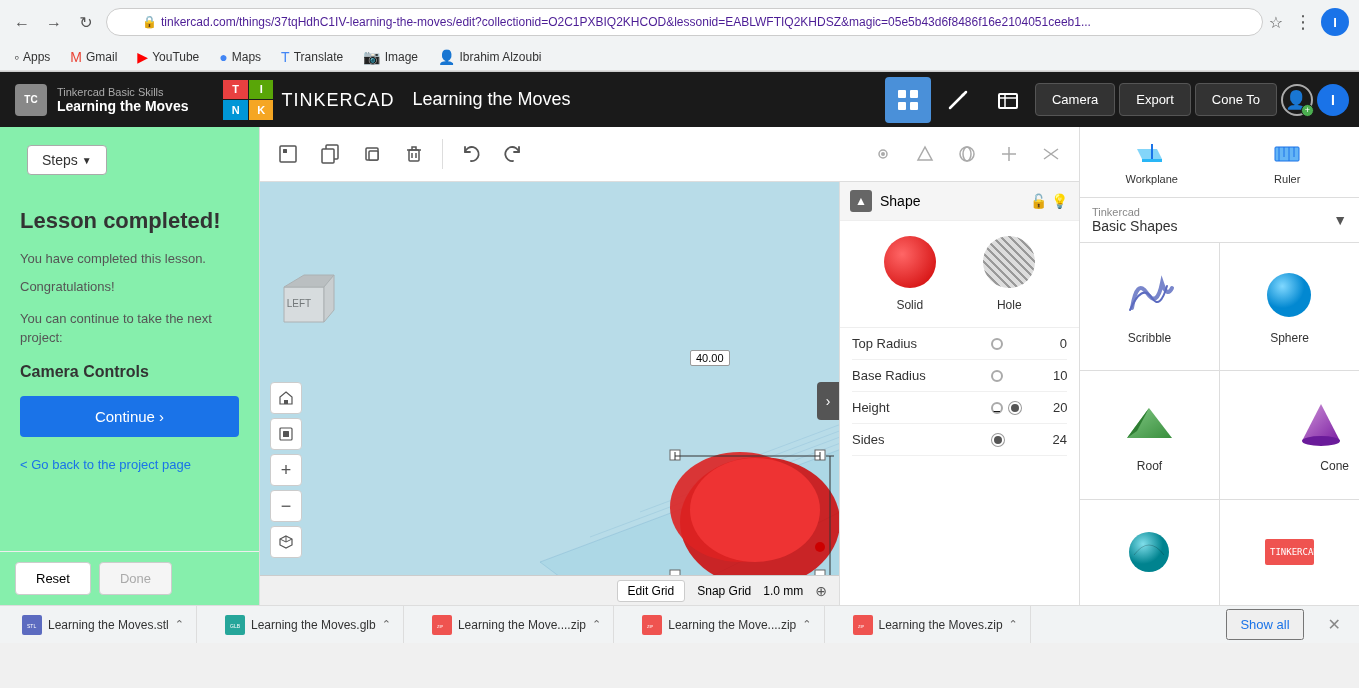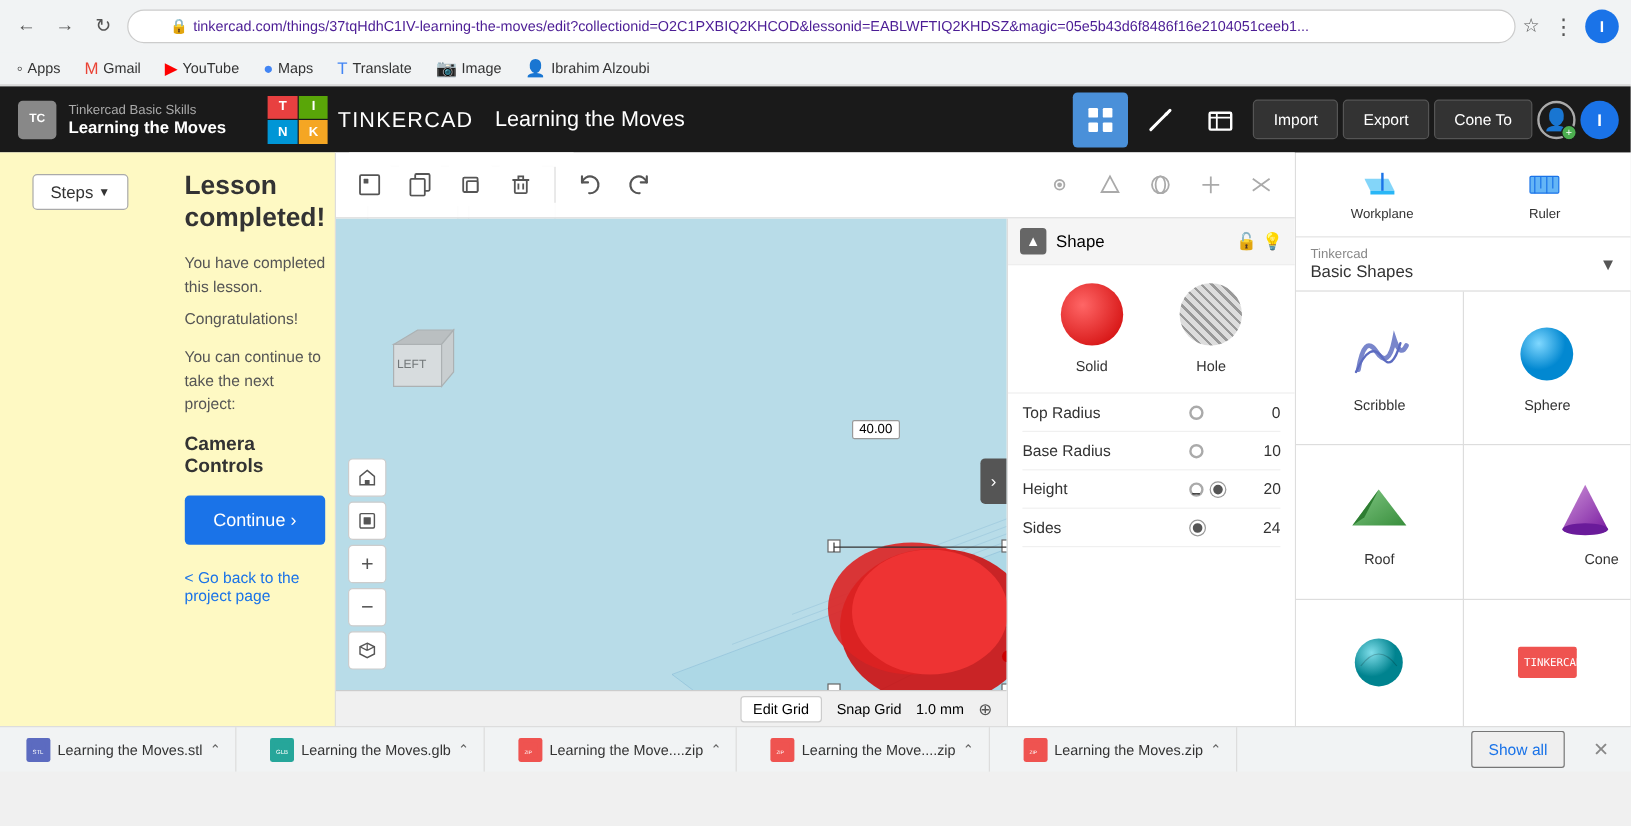--- a/index.html
+++ b/index.html
@@ -31,21 +31,21 @@
     .logo-i { background: #59a608; }
     .logo-n { background: #0096d6; }
     .logo-k { background: #f5a623; }
     .header-right { margin-left: auto; display: flex; align-items: center; gap: 4px; padding-right: 10px; }
     .header-btn { width: 46px; height: 46px; display: flex; align-items: center; justify-content: center; cursor: pointer; border-radius: 4px; }
     .header-btn.active { background: #4a90d9; }
     .header-btn svg { fill: white; }
     .avatar { width: 32px; height: 32px; border-radius: 50%; background: #1a73e8; display: flex; align-items: center; justify-content: center; color: white; font-weight: bold; font-size: 14px; cursor: pointer; }
 
     
-    .left-sidebar { width: 280px; background: #fef9c3; border-right: 1px solid #ddd; display: flex; flex-direction: row; position: relative; }
+    .left-sidebar { width: 260px; background: #86efac; border-right: 1px solid #ddd; display: flex; flex-direction: column; position: relative; }
     .steps-btn { margin: 10px 15px; padding: 6px 14px; border: 1px solid #aaa; background: white; border-radius: 4px; cursor: pointer; display: flex; align-items: center; gap: 4px; font-size: 14px; color: #333; width: fit-content; }
     .sidebar-content { padding: 15px 20px; flex: 1; }
     .lesson-completed-title { font-size: 22px; font-weight: bold; color: #333; margin-bottom: 15px; }
     .sidebar-text { color: #555; font-size: 13px; line-height: 1.5; margin-bottom: 10px; }
     .congratulations { color: #555; font-size: 13px; margin-bottom: 15px; }
     .next-project-text { color: #555; font-size: 13px; margin-bottom: 15px; line-height: 1.5; }
     .camera-controls-title { font-size: 16px; font-weight: bold; color: #333; margin-bottom: 15px; }
     .continue-btn { width: 100%; padding: 12px; background: #1a73e8; color: white; border: none; border-radius: 4px; cursor: pointer; font-size: 15px; display: flex; align-items: center; justify-content: center; gap: 8px; margin-bottom: 20px; }
     .back-link { color: #1a73e8; font-size: 13px; cursor: pointer; text-decoration: none; display: flex; align-items: center; gap: 4px; }
     .sidebar-bottom-btns { display: flex; gap: 8px; padding: 10px 15px; border-top: 1px solid #eee; }
@@ -184,21 +184,21 @@
     </div>
 
     <div class="header-btn">
       <svg width="22" height="22" viewBox="0 0 22 22">
         <rect x="2" y="5" width="18" height="14" rx="1" stroke="white" stroke-width="2" fill="none"></rect>
         <path d="M2 9 L20 9" stroke="white" stroke-width="1.5"></path>
         <path d="M8 5 L8 19" stroke="white" stroke-width="1.5"></path>
       </svg>
     </div>
 
-    <button class="toolbar-action-btn" style="background:#333; color:white; border-color:#555;">Import</button>
+    <button class="toolbar-action-btn" style="background:#333; color:white; border-color:#555;">Camera</button>
     <button class="toolbar-action-btn" style="background:#333; color:white; border-color:#555;">Export</button>
     <button class="toolbar-action-btn" style="background:#333; color:white; border-color:#555;">Cone To</button>
 
     <div style="position:relative; width:32px; height:32px;">
       <div style="width:32px; height:32px; border:2px solid #aaa; border-radius:50%; display:flex; align-items:center; justify-content:center; color:#aaa; cursor:pointer; font-size:18px;">👤</div>
       <div style="position:absolute; bottom:-1px; right:-1px; width:13px; height:13px; background:#4caf50; border-radius:50%; display:flex; align-items:center; justify-content:center; font-size:9px; color:white; border:1px solid #1a1a1a;">+</div>
     </div>
 
     <div class="avatar">I</div>
   </div>
@@ -382,21 +382,21 @@
         </button>
         <button class="cam-btn">
           <svg width="16" height="16" viewBox="0 0 16 16">
             <path d="M8 2 L14 5 L14 11 L8 14 L2 11 L2 5 Z" stroke="#555" stroke-width="1.2" fill="none"></path>
             <path d="M8 2 L8 8 M8 8 L14 5 M8 8 L2 5" stroke="#555" stroke-width="1" fill="none"></path>
           </svg>
         </button>
       </div>
 
       
-      <div style="position:absolute; left:28px; top:75px; width:80px; height:80px;">
+      <div style="position:absolute; left:4px; top:75px; width:80px; height:80px;">
         <svg width="80" height="80" viewBox="0 0 80 80">
           <g opacity="0.85">
 
             <polygon points="20,30 60,30 60,65 20,65" fill="#ddd" stroke="#aaa" stroke-width="1"></polygon>
 
             <polygon points="20,30 40,18 70,18 60,30" fill="#bbb" stroke="#aaa" stroke-width="1"></polygon>
 
             <polygon points="60,30 70,18 70,53 60,65" fill="#ccc" stroke="#aaa" stroke-width="1"></polygon>
 
             <text x="35" y="50" font-size="10" fill="#666" text-anchor="middle">LEFT</text>

